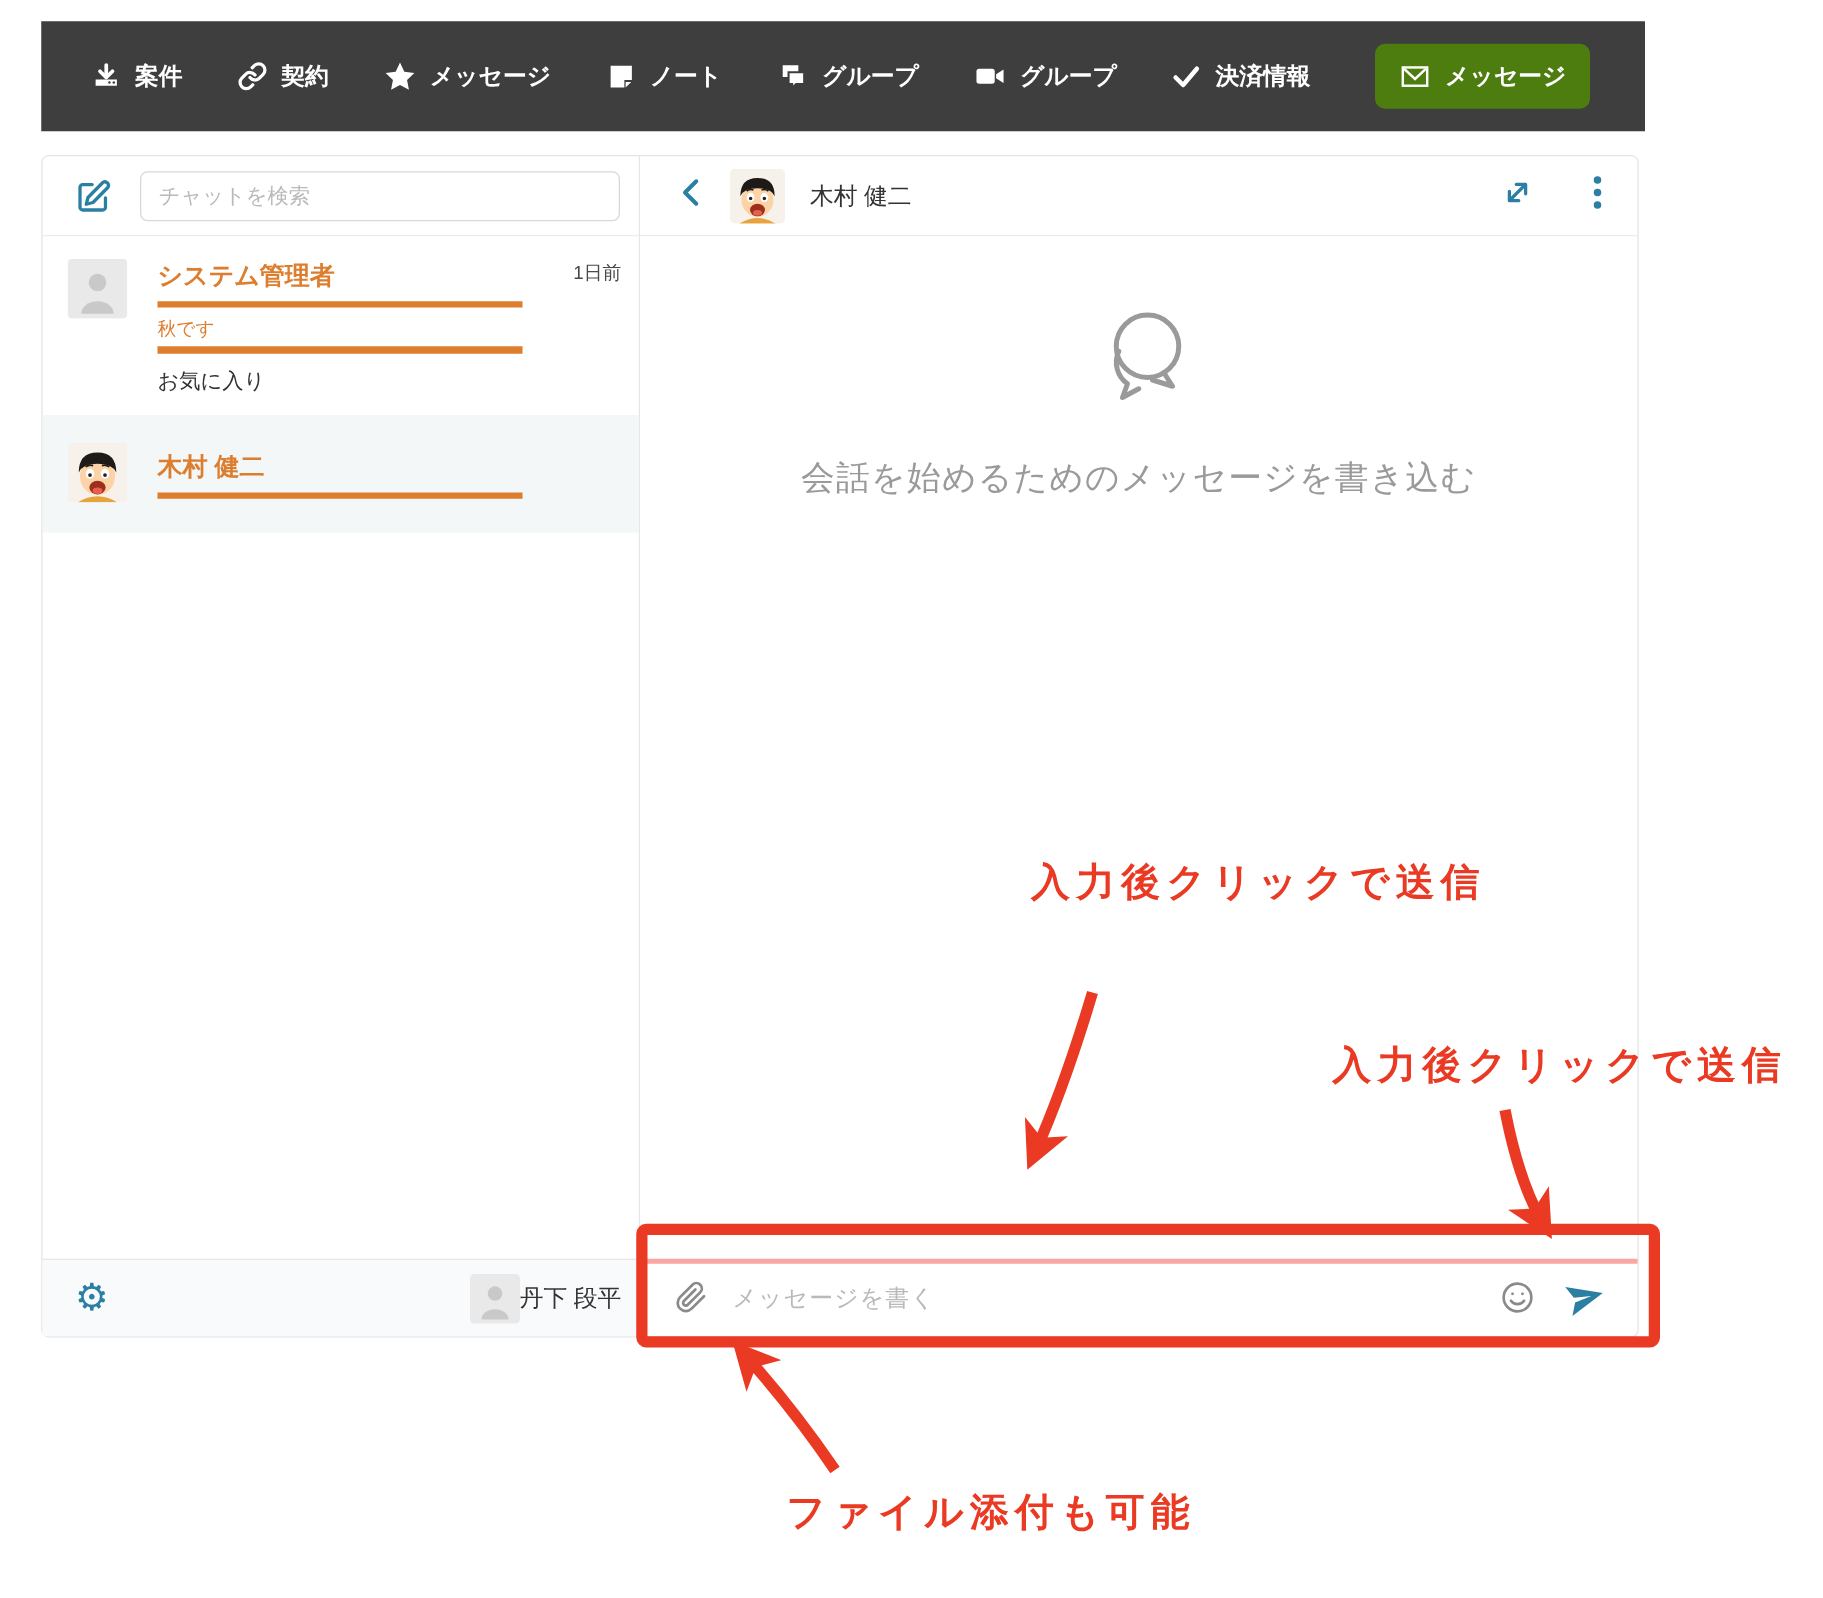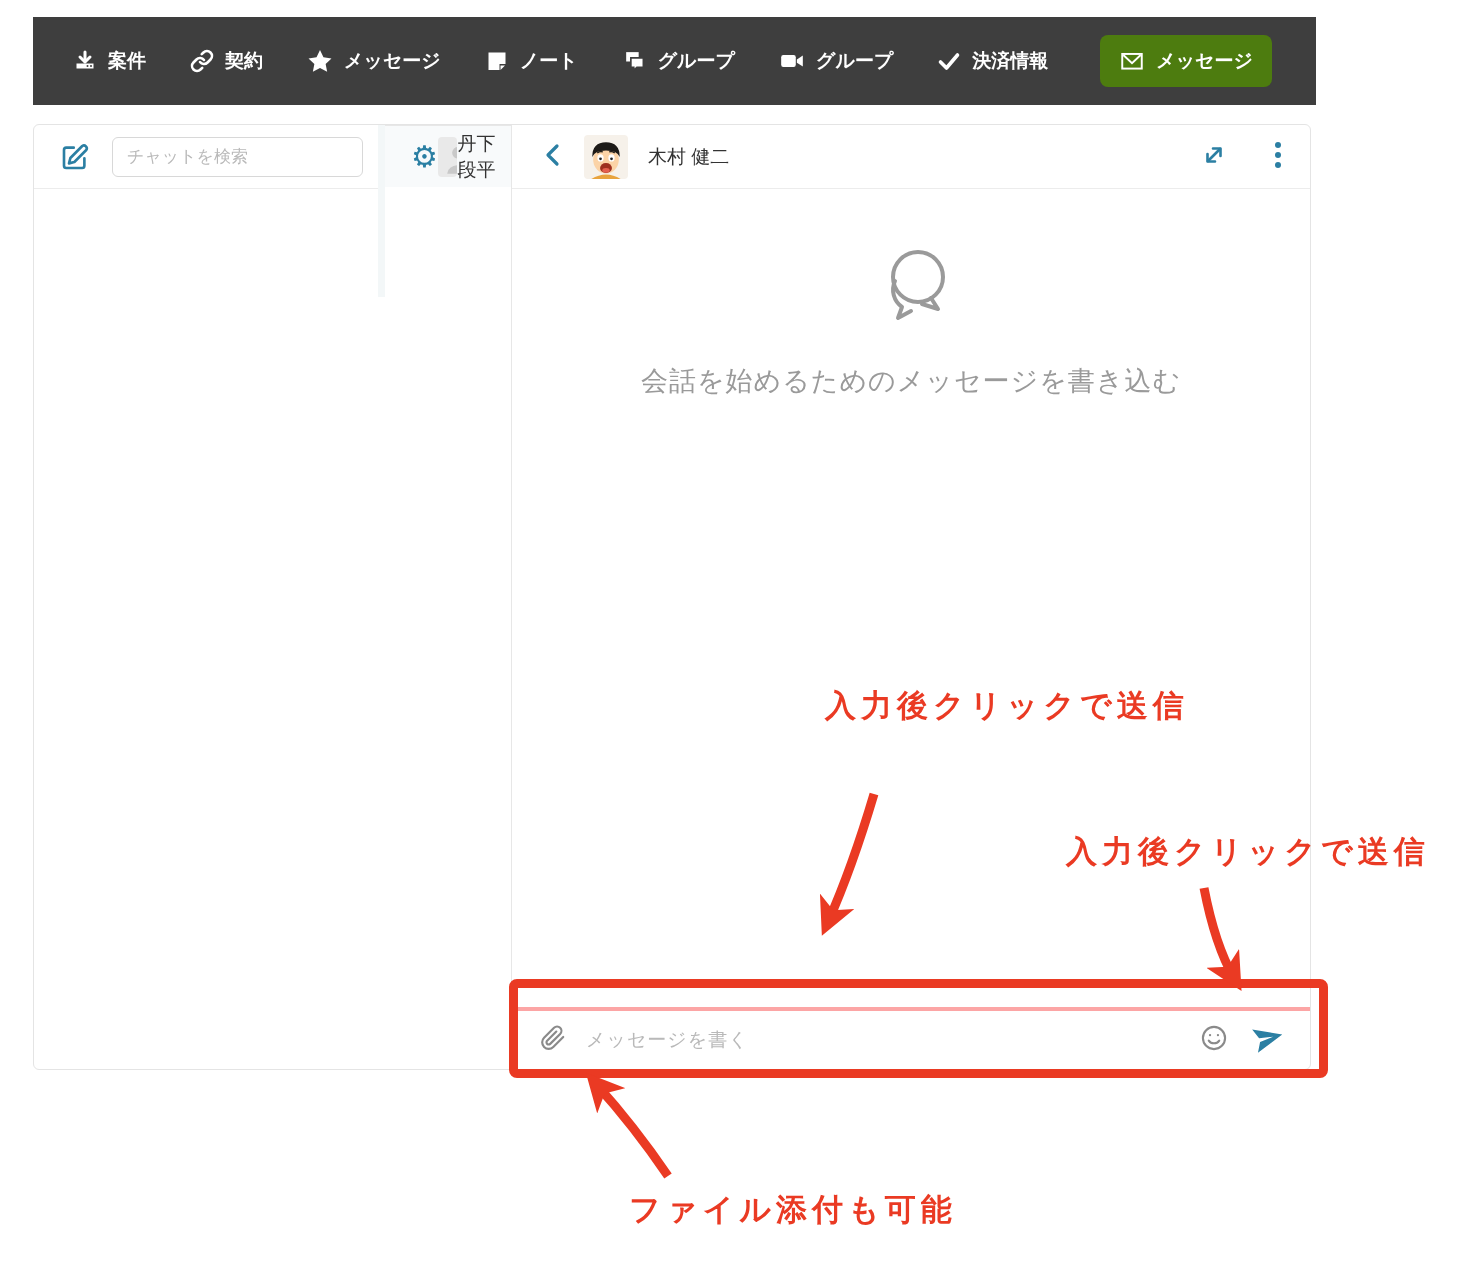--- a/index.html
+++ b/index.html
@@ -15,21 +15,21 @@
   .nav-item svg { display:block; }
   .nav-item.active { background:#4d7c0f; border-radius:8px; padding:13px 19px;
     margin-left:auto; margin-right:22px; }
 
   
   .panel { position:absolute; left:33px; top:124px; width:1278px; height:946px;
     background:#ffffff; border:1px solid #e4e4e4; border-radius:6px; display:flex; }
 
   
   .sidebar { width:478px; border-right:1px solid #e7e7e7; display:flex;
-    flex-direction:row; }
+    flex-direction:column; }
   .sidebar-header { height:64px; flex:0 0 64px; display:flex; align-items:center;
     padding:0 15px 0 26px; border-bottom:1px solid #ececec; }
   .compose-btn { width:30px; height:30px; cursor:pointer; flex:0 0 auto; }
   .search-box { flex:1; height:40px; margin-left:22px; border:1px solid #d8d8d8;
     border-radius:6px; padding:0 14px; font-size:17px; color:#333; outline:none;
     font-family:inherit; }
   .search-box::placeholder { color:#b9b9b9; }
 
   .chat-list { flex:1; overflow:hidden; }
   .chat-item { display:flex; padding:18px 14px 14px 20px; cursor:pointer; }
@@ -175,20 +175,41 @@
         <span class="compose-btn">
           <svg width="30" height="30" viewBox="0 0 24 24" fill="none" stroke="#2b7fa3" stroke-width="2.1" stroke-linecap="round" stroke-linejoin="round">
               <path d="M11 4.5H5a1.8 1.8 0 0 0-1.8 1.8V19A1.8 1.8 0 0 0 5 20.8h12.7A1.8 1.8 0 0 0 19.5 19v-6"></path>
               <path d="M17.8 3.2a2.3 2.3 0 0 1 3.2 3.2L11.5 16l-4.3 1.1L8.3 12.8z"></path>
             </svg>
         </span>
         <input class="search-box" type="text" placeholder="チャットを検索" style="">
       </div>
 
       <div class="chat-list">
+        <div class="chat-item" style="padding-bottom:16px;">
+          <div class="avatar48">
+            <svg width="48" height="48" viewBox="0 0 48 48">
+                <rect width="48" height="48" fill="#e9e9e9"></rect>
+                <circle cx="24" cy="19" r="7" fill="#c9c9c9"></circle>
+                <path d="M11 44a13 10 0 0 1 26 0z" fill="#c9c9c9"></path>
+              </svg>
+          </div>
+          <div class="chat-body">
+            <div class="chat-row1">
+              <div class="uline-name">
+                <span>システム管理者</span>
+              </div>
+              <span class="chat-time">1日前</span>
+            </div>
+            <div class="uline-preview">
+              <span>秋です</span>
+            </div>
+            <div class="chat-label">お気に入り</div>
+          </div>
+        </div>
 
         <div class="chat-item selected" style="padding-top:22px; padding-bottom:24px;">
           <div class="avatar48">
             <svg width="48" height="48" viewBox="0 0 48 48">
                 <rect width="48" height="48" fill="#f6f1ea"></rect>
                 <ellipse cx="24" cy="27" rx="14" ry="15" fill="#fbd3a7"></ellipse>
                 <path d="M9 24 q0-16 15-16 q15 0 15 16 q-3-7-15-7 q-12 0-15 7z" fill="#1d1a17"></path>
                 <ellipse cx="18" cy="25" rx="3.4" ry="4" fill="#fff"></ellipse>
                 <ellipse cx="30" cy="25" rx="3.4" ry="4" fill="#fff"></ellipse>
                 <circle cx="18" cy="26" r="1.5" fill="#222"></circle>

